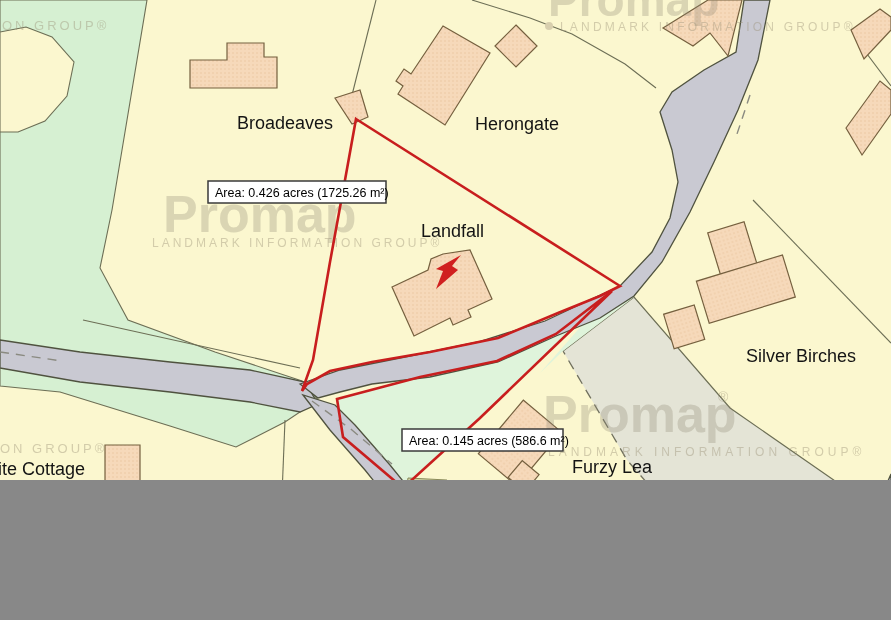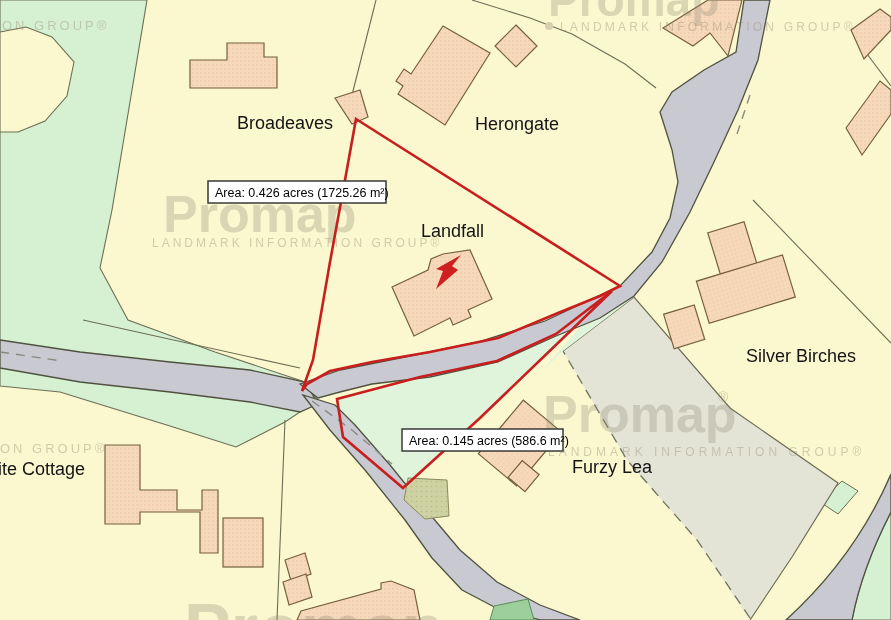--- a/index.html
+++ b/index.html
@@ -1,17 +1,17 @@
 <!DOCTYPE html>
 <html><head>
 <meta charset="utf-8">
 <style>
   html,body{margin:0;padding:0;background:#888;}
   .stage{
-    position:relative;width:891px;height:620px;overflow:hidden;
+    position:relative;width:891px;height:480px;overflow:hidden;
     font-family:"Liberation Sans", sans-serif;background:#FBF7CF;
   }
   svg{display:block;}
   text{font-family:"Liberation Sans", sans-serif;}
   .place-label{fill:#141414;font-size:18px;}
   .wm-brand{fill:#8f8873;fill-opacity:.30;font-weight:bold;}
   .wm-tag{fill:#9a9278;fill-opacity:.42;}
   .area-text{fill:#000;font-size:12.5px;}
 </style>
 </head>

